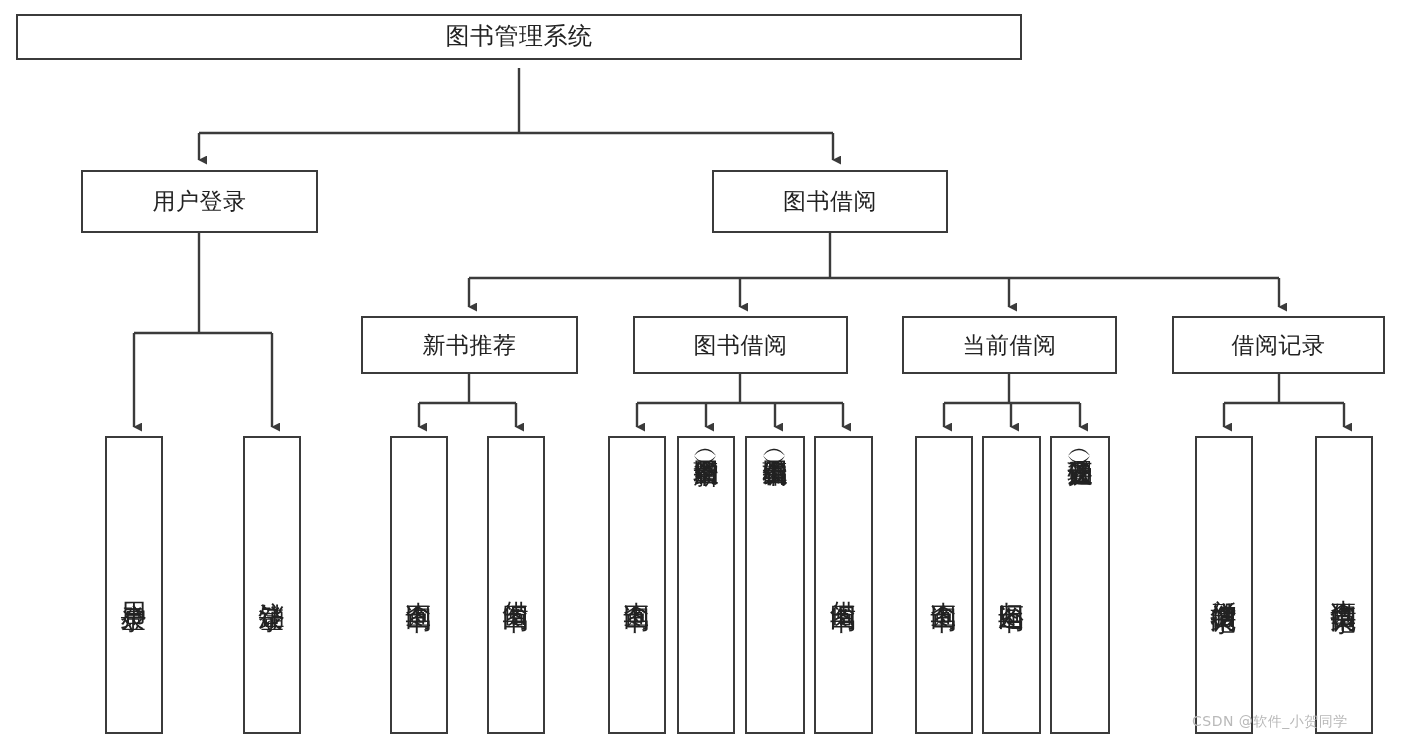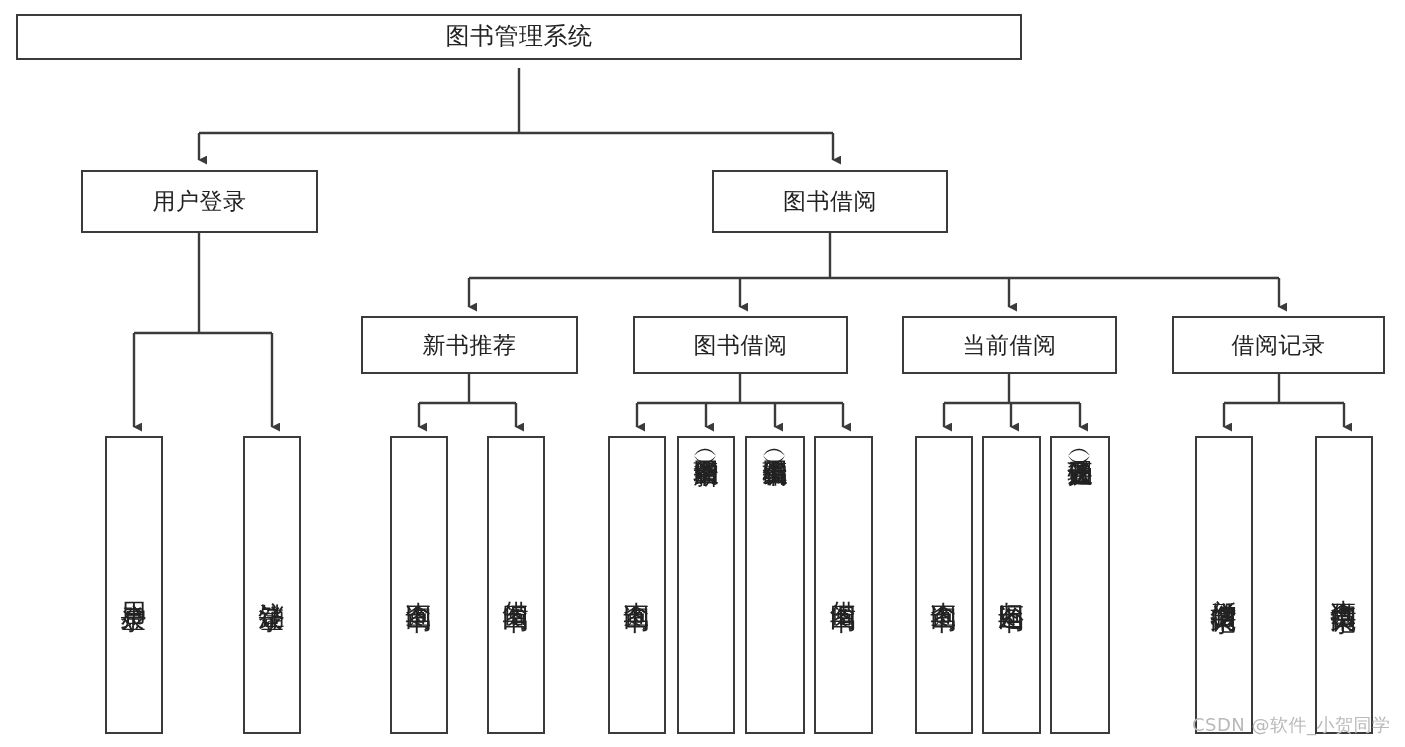--- a/index.html
+++ b/index.html
@@ -73,21 +73,21 @@
     letter-spacing: 0px;
   }
   .v-node.mid-text {
     align-items: center;
     padding-top: 0;
   }
   .watermark {
     position: absolute;
     left: 1192px;
     top: 713px;
-    font-size: 18px;
+    font-size: 14px;
     color: #b9b9b9;
     white-space: nowrap;
     z-index: 3;
     letter-spacing: 0.5px;
   }
 </style>
 </head>
 <body>
 
 <div id="canvas">

